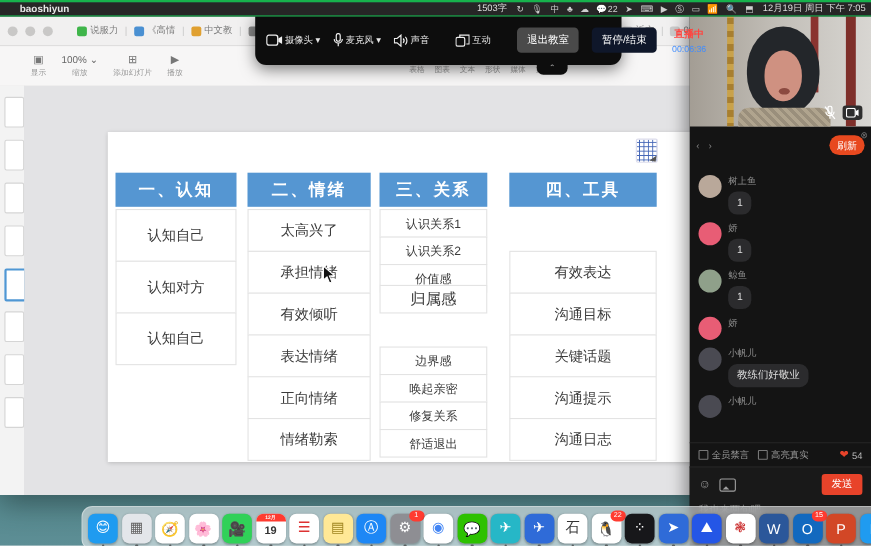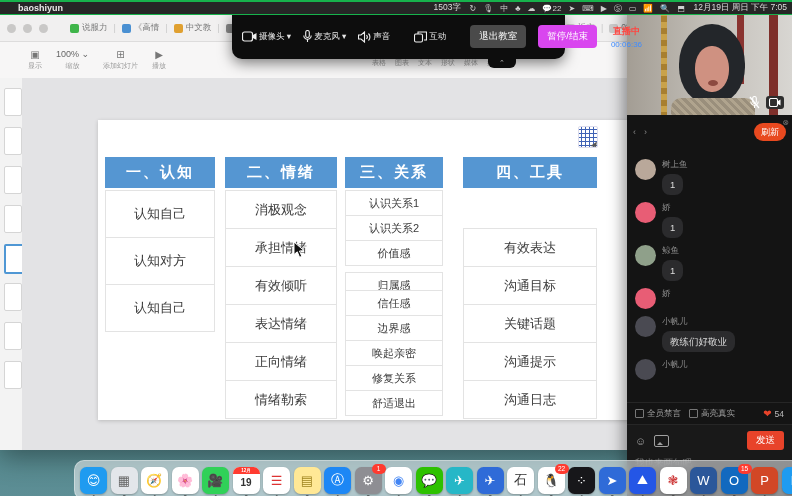--- a/index.html
+++ b/index.html
@@ -60,21 +60,21 @@
   
   .control-bar{position:absolute;left:232px;top:14px;width:333px;height:45px;background:#0d0d0d;
     border-radius:0 0 10px 10px;display:flex;align-items:center;z-index:50;box-shadow:0 4px 14px rgba(0,0,0,.5);
     padding:0 10px;box-sizing:border-box;gap:12px;color:#f2f2f2;}
   .cb-item{display:flex;flex-direction:row;align-items:center;gap:2px;}
   .cb-item .ci{height:14px;display:flex;align-items:center;}
   .cb-item .cl{font-size:8.5px;color:#e6e6e6;white-space:nowrap;}
   .cb-divider{width:1px;height:22px;background:#3a3a3a;}
   .cb-btn{border-radius:4px;color:#fff;font-size:9.5px;padding:5px 9px;white-space:nowrap;}
   .cb-btn.exit{background:#4a4a4a;}
-  .cb-btn.pause{background:#d946ef;}
+  .cb-btn.pause{background:#0f172a;}
   .cb-live{display:flex;flex-direction:column;align-items:center;gap:2px;margin-left:2px;}
   .cb-live .lv{color:#ff4540;font-size:9px;font-weight:bold;white-space:nowrap;}
   .cb-live .tm{color:#3f8cff;font-size:8px;}
   .cb-handle{position:absolute;left:488px;top:59px;width:28px;height:9px;background:#0d0d0d;
     border-radius:0 0 6px 6px;z-index:50;color:#bbb;font-size:7px;text-align:center;line-height:7px;}
   
   .sidebar{position:absolute;left:627px;top:10px;width:165px;height:486px;background:#141414;z-index:40;
     box-shadow:-4px 0 14px rgba(0,0,0,.4);}
   .video{position:relative;width:165px;height:105px;overflow:hidden;
     background:linear-gradient(90deg,#a39d94 0%,#c0bcb5 45%,#d8d6d2 100%);}
@@ -259,32 +259,31 @@
       <div class="thumb" style="top: 283px;"></div>
     </div>
   <div class="canvas">
     <div class="slide" id="slide">
       <div class="qr-badge"></div>
     <div class="col-header" style="left: 7px; top: 37px; width: 110px; background: rgb(85, 150, 210);">一、认知</div>
         <div class="cell" style="left: 7px; top: 70px; width: 108px; height: 46px; font-size: 13px;">认知自己</div>
         <div class="cell" style="left: 7px; top: 117px; width: 108px; height: 46px; font-size: 13px;">认知对方</div>
         <div class="cell" style="left: 7px; top: 164px; width: 108px; height: 46px; font-size: 13px;">认知自己</div>
         <div class="col-header" style="left: 127px; top: 37px; width: 112px; background: rgb(85, 150, 210);">二、情绪</div>
-        <div class="cell" style="left: 127px; top: 70px; width: 110px; height: 37px; font-size: 13px;">消极观念</div>
+        <div class="cell" style="left: 127px; top: 70px; width: 110px; height: 37px; font-size: 13px;">太高兴了</div>
         <div class="cell" style="left: 127px; top: 108px; width: 110px; height: 37px; font-size: 13px;">承担情绪</div>
         <div class="cell" style="left: 127px; top: 146px; width: 110px; height: 37px; font-size: 13px;">有效倾听</div>
         <div class="cell" style="left: 127px; top: 184px; width: 110px; height: 37px; font-size: 13px;">表达情绪</div>
         <div class="cell" style="left: 127px; top: 222px; width: 110px; height: 37px; font-size: 13px;">正向情绪</div>
         <div class="cell" style="left: 127px; top: 260px; width: 110px; height: 37px; font-size: 13px;">情绪勒索</div>
         <div class="col-header" style="left: 247px; top: 37px; width: 98px; background: rgb(85, 150, 210);">三、关系</div>
         <div class="cell" style="left: 247px; top: 70px; width: 96px; height: 24px; font-size: 11px;">认识关系1</div>
         <div class="cell" style="left: 247px; top: 95px; width: 96px; height: 24px; font-size: 11px;">认识关系2</div>
         <div class="cell" style="left: 247px; top: 120px; width: 96px; height: 24px; font-size: 11px;">价值感</div>
-        <div class="cell" style="left: 247px; top: 152px; width: 96px; height: 24px; font-size: 11px;">归属感</div>
-        <div class="cell" style="left: 247px; top: 170px; width: 96px; height: 24px; font-size: 11px;">信任感</div>
+        <div class="cell" style="left: 247px; top: 139px; width: 96px; height: 24px; font-size: 14px;">归属感</div>
         <div class="cell" style="left: 247px; top: 195px; width: 96px; height: 24px; font-size: 11px;">边界感</div>
         <div class="cell" style="left: 247px; top: 220px; width: 96px; height: 24px; font-size: 11px;">唤起亲密</div>
         <div class="cell" style="left: 247px; top: 245px; width: 96px; height: 24px; font-size: 11px;">修复关系</div>
         <div class="cell" style="left: 247px; top: 270px; width: 96px; height: 24px; font-size: 11px;">舒适退出</div>
         <div class="col-header" style="left: 365px; top: 37px; width: 134px; background: rgb(85, 150, 210);">四、工具</div>
         <div class="cell" style="left: 365px; top: 108px; width: 132px; height: 37px; font-size: 13px;">有效表达</div>
         <div class="cell" style="left: 365px; top: 146px; width: 132px; height: 37px; font-size: 13px;">沟通目标</div>
         <div class="cell" style="left: 365px; top: 184px; width: 132px; height: 37px; font-size: 13px;">关键话题</div>
         <div class="cell" style="left: 365px; top: 222px; width: 132px; height: 37px; font-size: 13px;">沟通提示</div>
         <div class="cell" style="left: 365px; top: 260px; width: 132px; height: 37px; font-size: 13px;">沟通日志</div>

